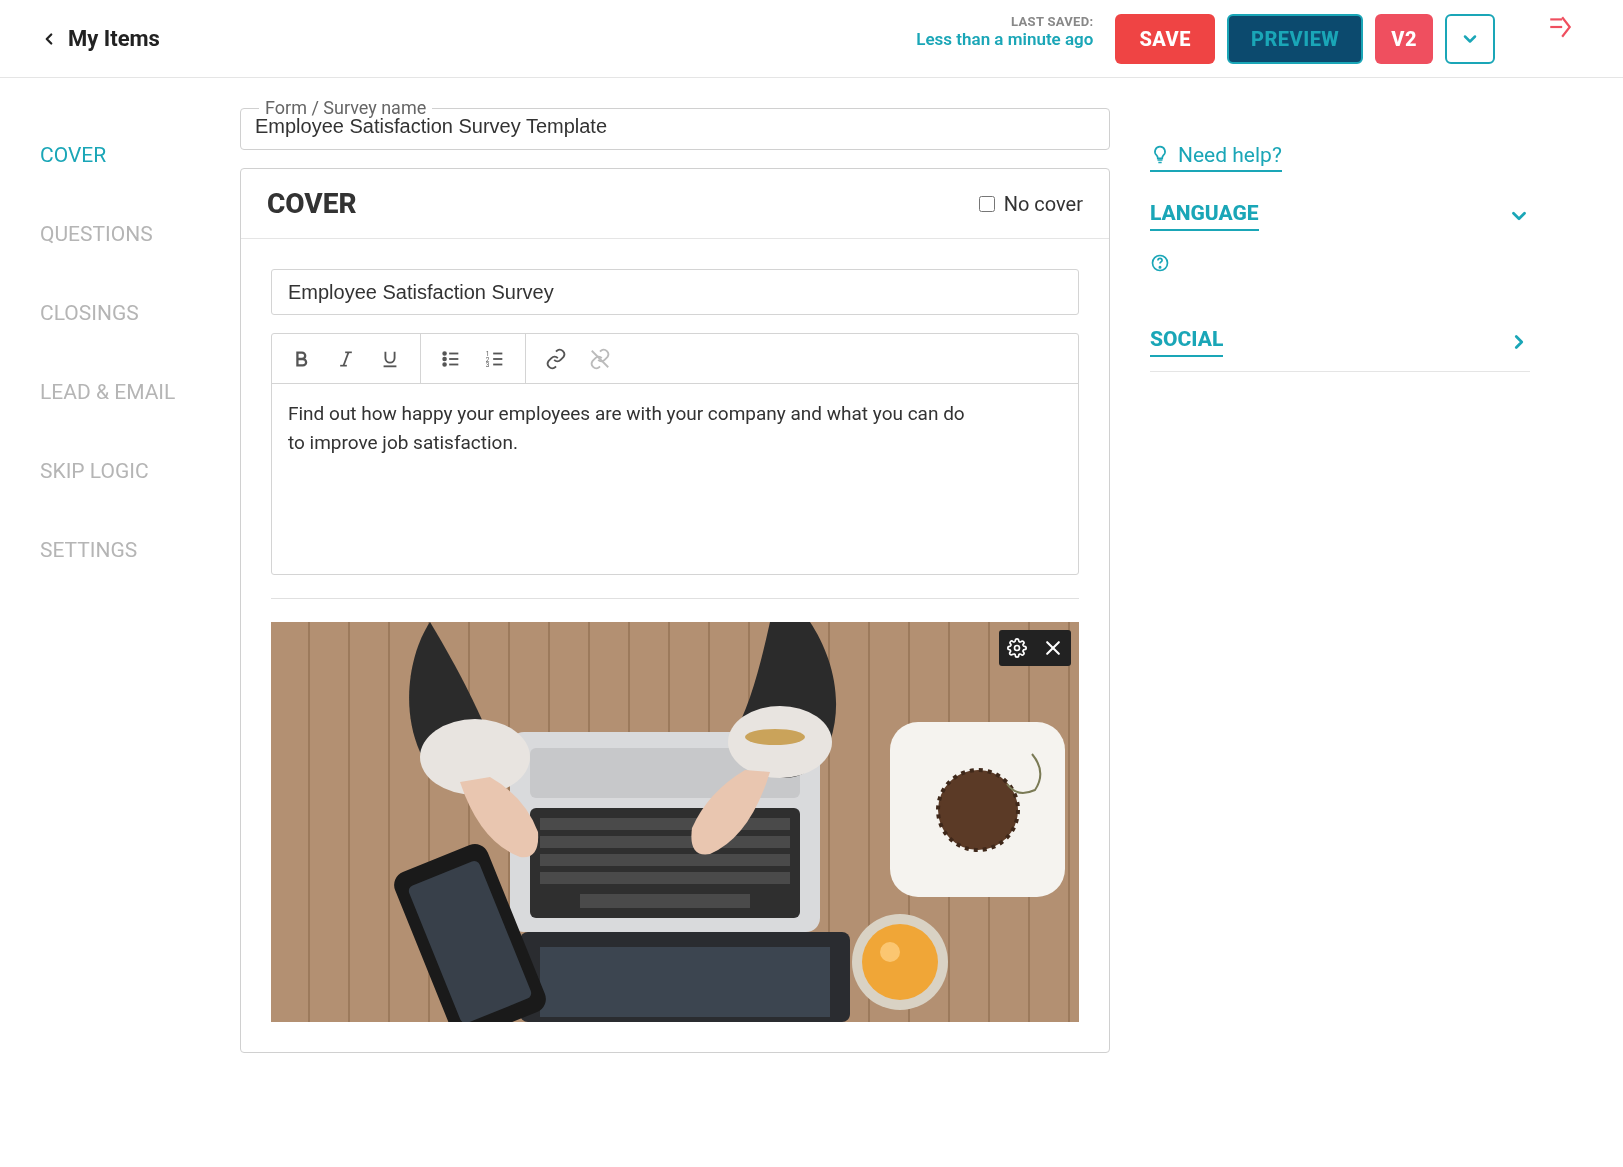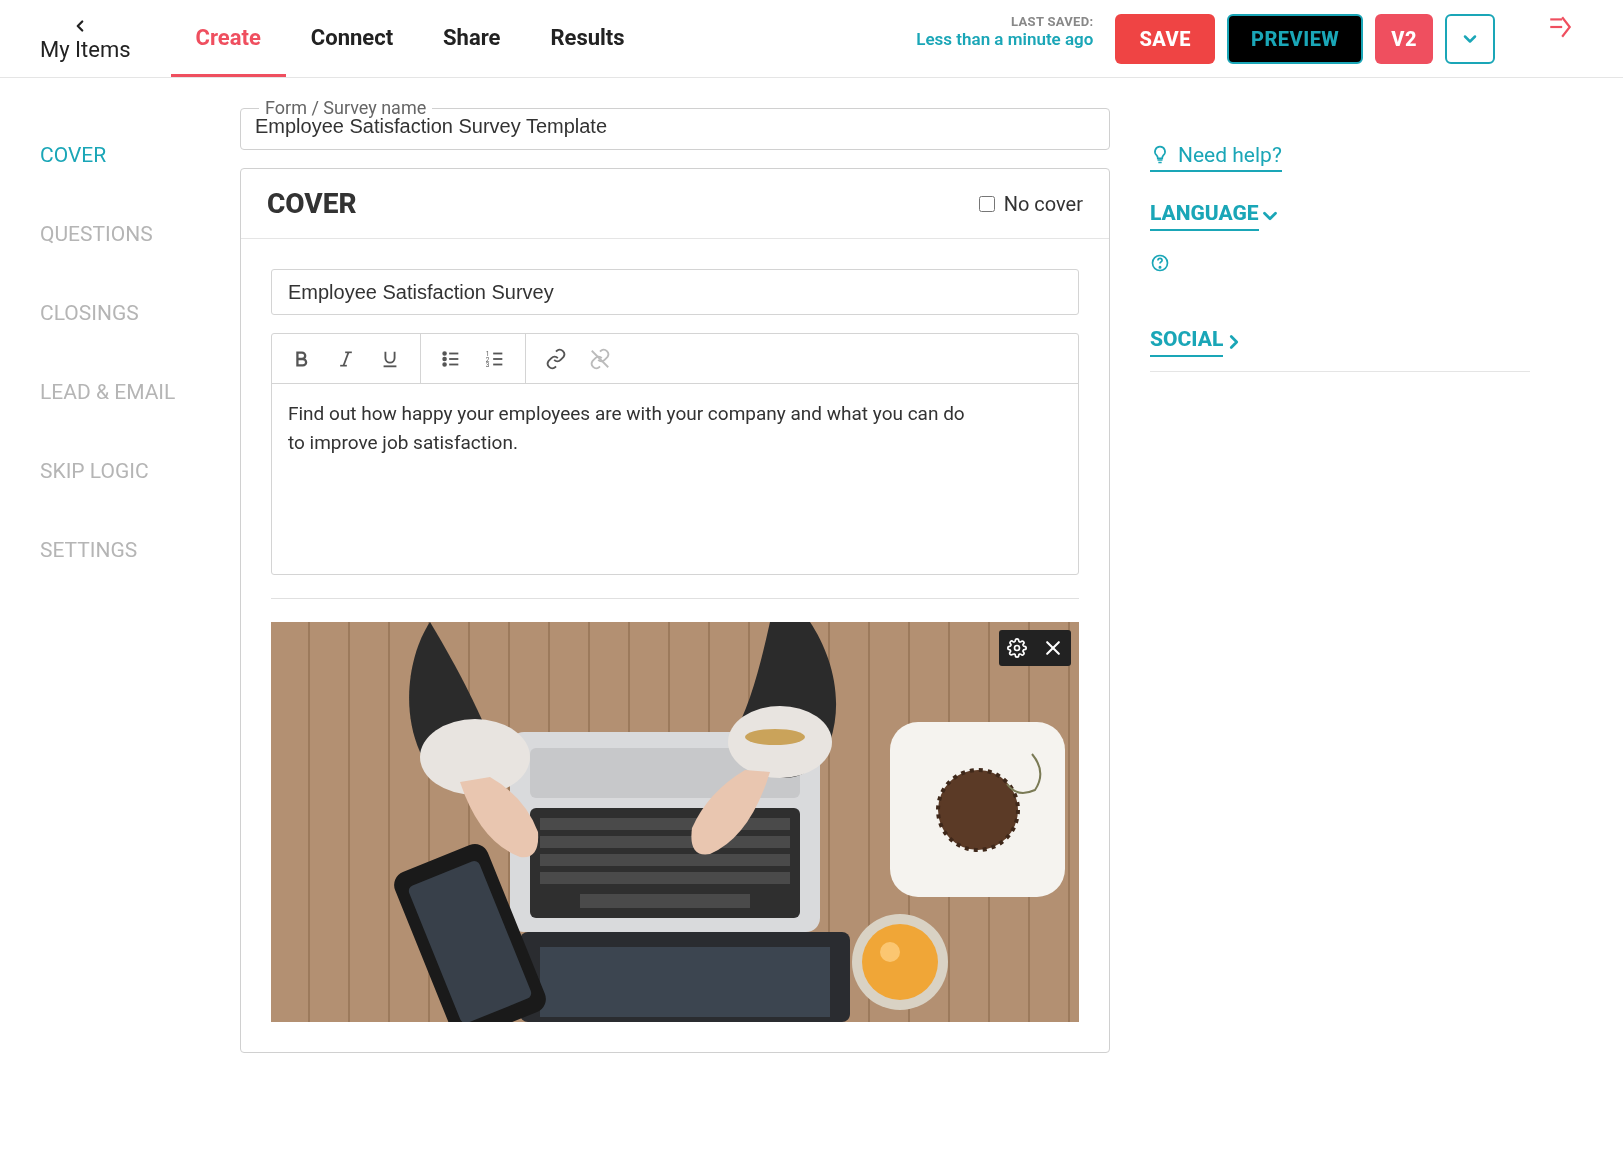--- a/index.html
+++ b/index.html
@@ -22,25 +22,24 @@
   }
   .topbar-left {
     display: flex;
     align-items: center;
     height: 100%;
   }
   .back-link {
     display: flex;
     align-items: center;
     font-size: 22px;
-    font-weight: 400;
+    font-weight: 700;
     color: #222;
-    margin-right: 40px;
-    cursor: pointer;
-    flex-direction: column;
+    margin-right: 32px;
+    cursor: pointer;
   }
   .back-link svg { margin-right: 10px; }
   .tabs {
     display: flex;
     align-items: stretch;
     height: 100%;
   }
   .tab {
     display: flex;
     align-items: center;
@@ -84,21 +83,21 @@
     height: 50px;
     padding: 0 22px;
     border-radius: 6px;
     font-size: 20px;
     font-weight: 800;
     cursor: pointer;
     letter-spacing: 0.5px;
     border: 2px solid transparent;
   }
   .btn-save { background: #ef4444; color: #fff; }
-  .btn-preview { background: #000000; color: #1aa6b7; border-color: #1aa6b7; }
+  .btn-preview { background: #0c4a6e; color: #1aa6b7; border-color: #1aa6b7; }
   .btn-version { background: #ef4f5f; color: #fff; padding: 0 14px;}
   .btn-dropdown {
     background: #fff; border: 2px solid #1aa6b7; color: #1aa6b7;
     width: 50px; padding: 0;
   }
   .brand-icon { margin-left: 40px; color: #ef4f5f; }
 
   
   .main {
     display: flex;
@@ -284,20 +283,21 @@
   .accordion {
     display:flex; flex-direction:column;
     border-top: 1px solid #e5e5e5;
   }
   .accordion-item {
     border-bottom: 1px solid #e5e5e5;
   }
   .accordion-header {
     display:flex;
     align-items:center;
+    justify-content:space-between;
     padding: 14px 0;
     cursor:pointer;
   }
   .accordion-title {
     font-size: 21px;
     font-weight: 800;
     color: #1aa6b7;
     border-bottom: 2px solid #1aa6b7;
     padding-bottom: 4px;
   }
@@ -329,34 +329,20 @@
 </head>
 <body>
 
 <div class="topbar">
   <div class="topbar-left">
     <div class="back-link">
       <svg width="18" height="22" viewBox="0 0 24 24" fill="none" stroke="#222" stroke-width="3" stroke-linecap="round" stroke-linejoin="round">
           <polyline points="15 18 9 12 15 6"></polyline>
         </svg>
       <span>My Items</span>
-    </div>
-    <div class="tabs">
-      <div class="tab active">
-          <span>Create</span>
-        </div>
-      <div class="tab">
-          <span>Connect</span>
-        </div>
-      <div class="tab">
-          <span>Share</span>
-        </div>
-      <div class="tab">
-          <span>Results</span>
-        </div>
     </div>
   </div>
   <div class="topbar-right">
     <div class="save-info">
       <span class="last-saved-label">LAST SAVED:</span>
       <span class="last-saved-time">Less than a minute ago</span>
     </div>
     <div class="btn btn-save">
         <span>SAVE</span>
       </div>

